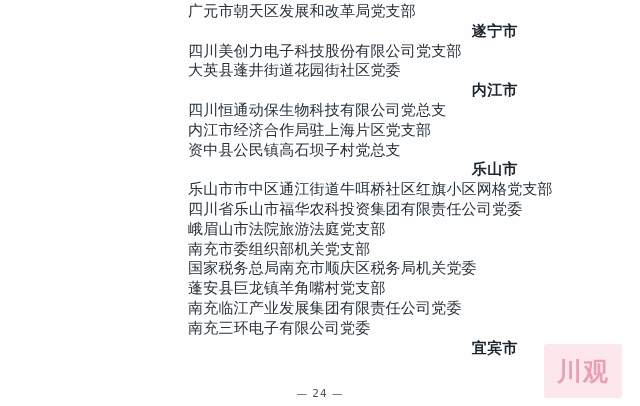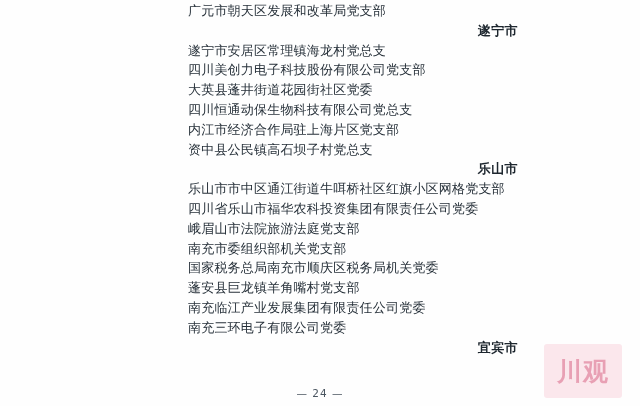--- a/index.html
+++ b/index.html
@@ -20,26 +20,26 @@
     background: #fefefe;
     box-sizing: border-box;
   }
   .content {
     position: absolute;
     left: 188px;
     top: 2px;
     width: 330px;
   }
   .line {
-    font-size: 13px;
+    font-size: 15px;
     line-height: 19.8px;
     color: #27313a;
     letter-spacing: 0.2px;
     white-space: nowrap;
-    font-family: Liberation Mono, monospace;
+    font-family: Liberation Serif, serif;
   }
   .line.heading {
     font-weight: bold;
     color: #1d262e;
     letter-spacing: 0.4px;
     text-align: right;
   }
   .pagenum {
     position: absolute;
     left: 0;
@@ -85,23 +85,23 @@
   }
 </style>
 </head>
 <body>
 
 <div class="page">
 
   <div class="content">
     <div class="line">广元市朝天区发展和改革局党支部</div>
     <div class="line heading">遂宁市</div>
-    <div class="line">遂宁市安居区常理镇海龙村党总支</div>
     <div class="line">四川美创力电子科技股份有限公司党支部</div>
     <div class="line">大英县蓬井街道花园街社区党委</div>
+    <div class="line heading">内江市</div>
     <div class="line">四川恒通动保生物科技有限公司党总支</div>
     <div class="line">内江市经济合作局驻上海片区党支部</div>
     <div class="line">资中县公民镇高石坝子村党总支</div>
     <div class="line heading">乐山市</div>
     <div class="line">乐山市市中区通江街道牛咡桥社区红旗小区网格党支部</div>
     <div class="line">四川省乐山市福华农科投资集团有限责任公司党委</div>
     <div class="line">峨眉山市法院旅游法庭党支部</div>
     <div class="line">南充市委组织部机关党支部</div>
     <div class="line">国家税务总局南充市顺庆区税务局机关党委</div>
     <div class="line">蓬安县巨龙镇羊角嘴村党支部</div>

